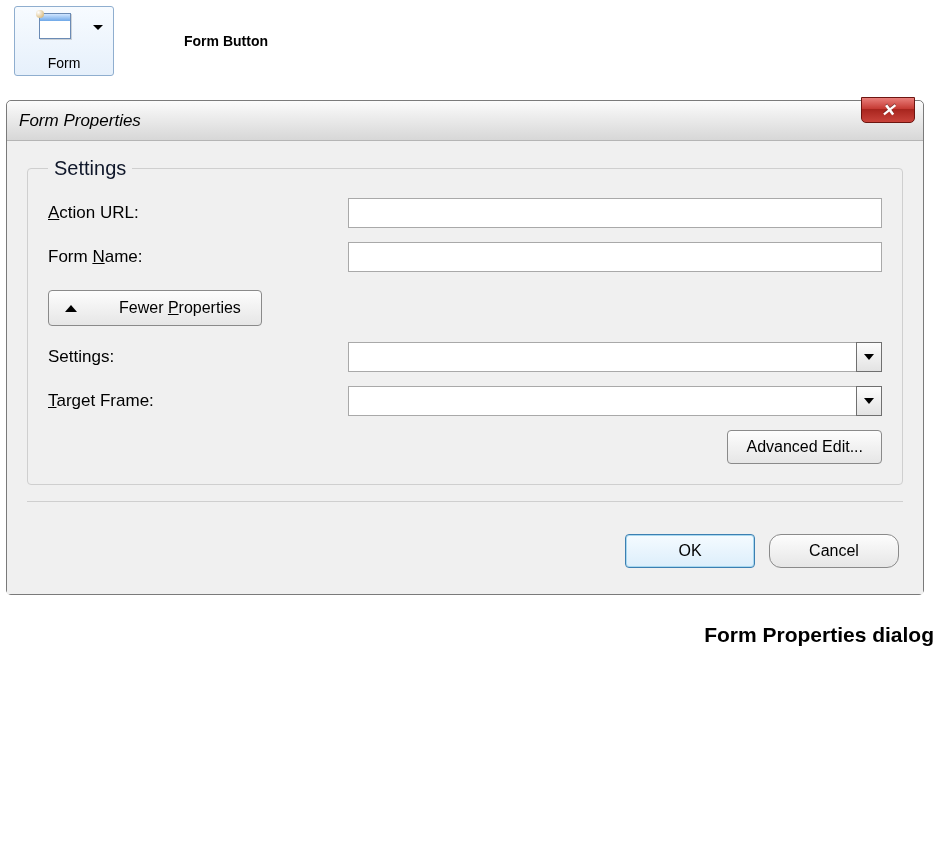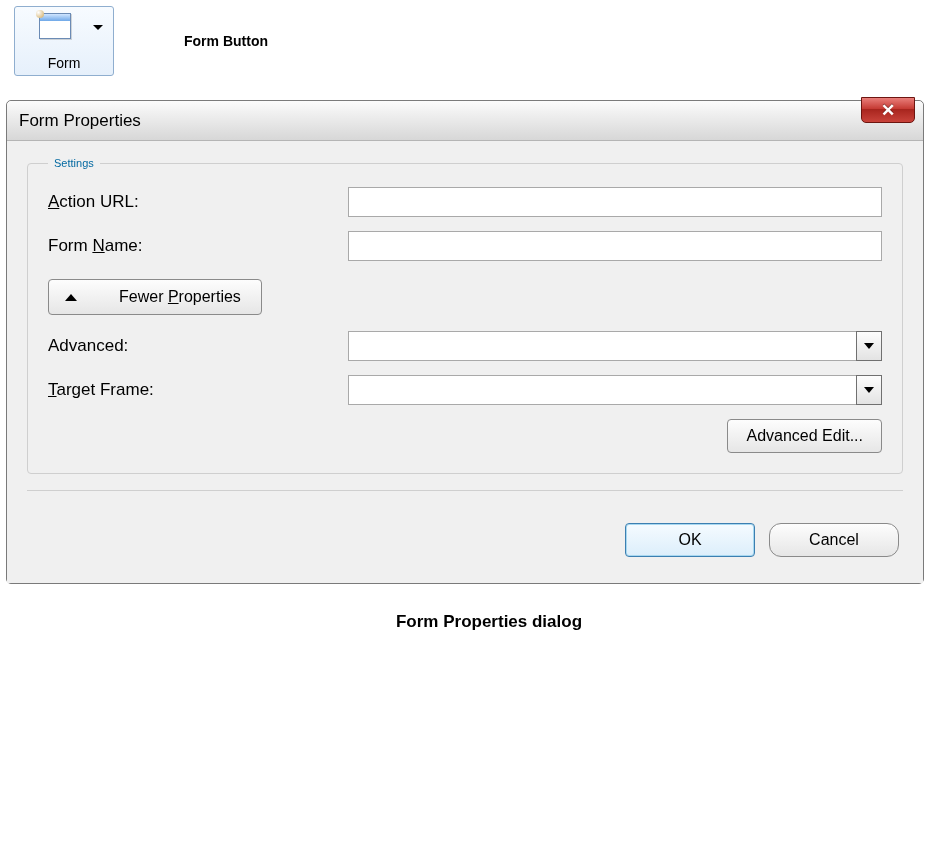--- a/index.html
+++ b/index.html
@@ -92,20 +92,21 @@
   }
   .titlebar {
     height: 40px;
     background: linear-gradient(to bottom, #fbfbfb, #d7d7d7);
     border-bottom: 1px solid #b5b5b5;
     border-radius: 5px 5px 0 0;
     display: flex;
     align-items: center;
     padding: 0 8px 0 12px;
     position: relative;
+    font-style: italic;
   }
   .titlebar .title {
     font-size: 17px;
     color: #000;
   }
   .close-btn {
     position: absolute;
     right: 8px;
     top: -4px;
     width: 54px;
@@ -130,22 +131,22 @@
 
   fieldset.settings {
     border: 1px solid #cfcfcf;
     border-radius: 4px;
     padding: 18px 20px 20px 20px;
     margin: 0;
     background: #f0f0f0;
   }
   fieldset.settings legend {
     padding: 0 6px;
-    font-size: 11px;
-    color: #0369a1;
+    font-size: 20px;
+    color: #0f172a;
   }
 
   .row {
     display: flex;
     align-items: center;
     margin-bottom: 14px;
   }
   .row .flabel {
     width: 300px;
     font-size: 17px;
@@ -245,23 +246,23 @@
 
   .button-row {
     display: flex;
     justify-content: flex-end;
     gap: 14px;
     padding: 0 4px 14px 4px;
     margin-top: 32px;
   }
 
   .caption2 {
-    text-align: center;
+    text-align: right;
     font-weight: bold;
-    font-size: 17px;
+    font-size: 21px;
     margin-top: 28px;
     margin-left: 44px;
   }
 
   .under { text-decoration: underline; }
 </style>
 </head>
 <body>
 
 <div class="toolbar-area">
@@ -303,21 +304,21 @@
 
 
       <div>
         <div class="fewer-btn">
           <div class="up-tri"></div>
           <span><span>Fewer </span><span class="under">P</span><span>roperties</span></span>
         </div>
       </div>
 
       <div class="row">
-        <div class="flabel">Advanced:</div>
+        <div class="flabel">Settings:</div>
         <div class="combo full">
           <input type="text" value="" style="">
           <div class="combo-btn">
               <div class="tri"></div>
             </div>
         </div>
       </div>
 
       <div class="row" style="margin-bottom:4px;">
         <div class="flabel">

